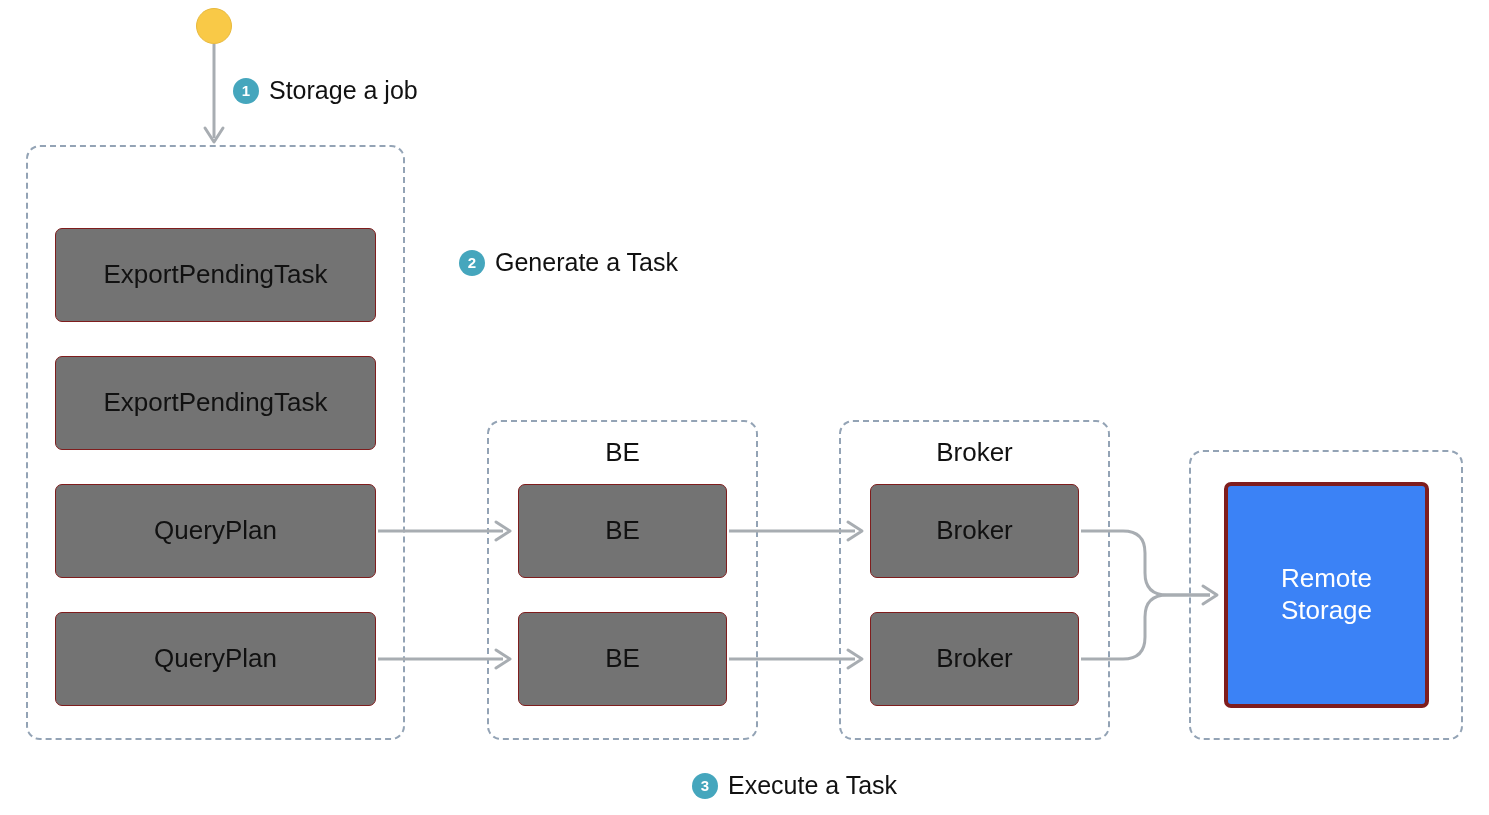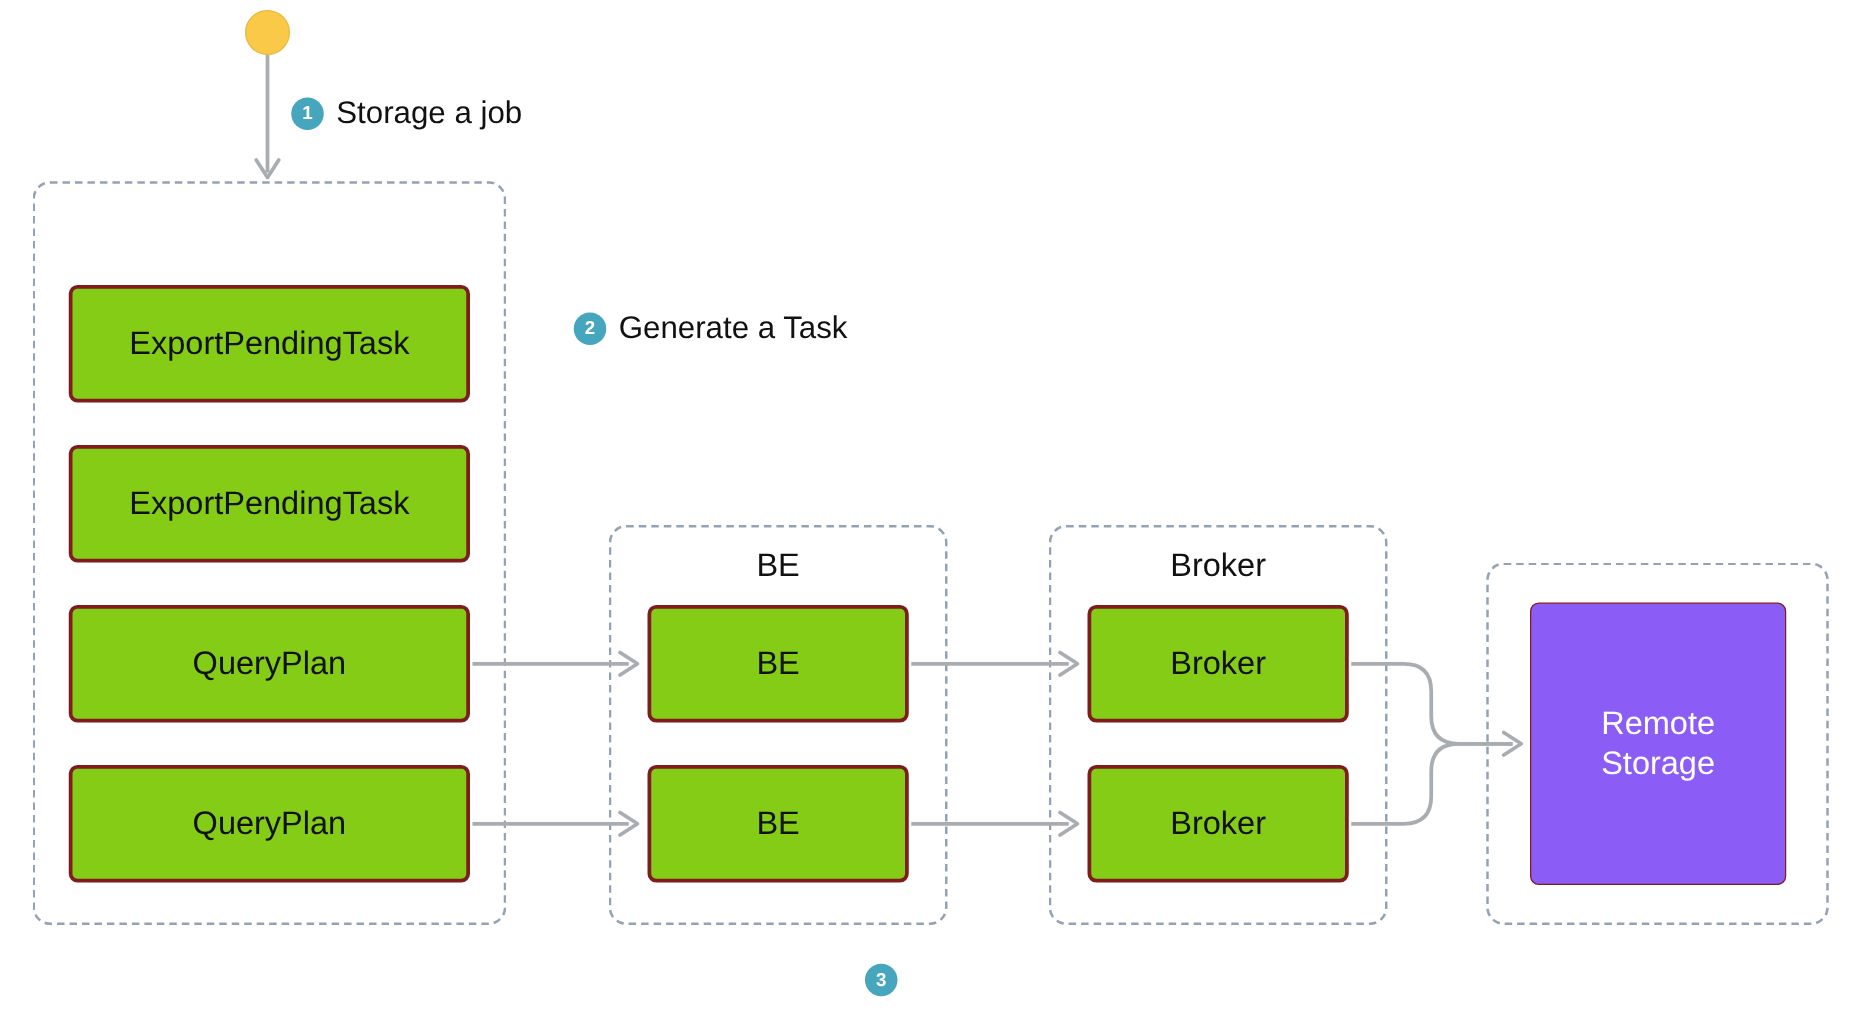--- a/index.html
+++ b/index.html
@@ -37,27 +37,27 @@
     box-sizing: border-box;
     border-radius: 7px;
     display: flex;
     align-items: center;
     justify-content: center;
     font-size: 26px;
     text-align: center;
     line-height: 1.22;
   }
   .node.yellow {
-    background: #84cc16;
-    border: 3px solid #7f1d1d;
+    background: #737373;
+    border: 1px solid #7f1d1d;
     color: #111111;
   }
   .node.teal {
-    background: #8b5cf6;
-    border: 1px solid #7f1d1d;
+    background: #3b82f6;
+    border: 4px solid #7f1d1d;
     color: #ffffff;
   }
   .dot-start {
     position: absolute;
     border-radius: 50%;
     background: #f9c947;
     border: 1px solid #e8b93c;
     box-sizing: border-box;
   }
   .step {
@@ -163,15 +163,16 @@
     <span class="step-label">Storage a job</span>
   </div>
 
   <div class="step" style="left:459px; top:248px;">
     <span class="step-badge">2</span>
     <span class="step-label">Generate a Task</span>
   </div>
 
   <div class="step" style="left:692px; top:771px;">
     <span class="step-badge">3</span>
+    <span class="step-label">Execute a Task</span>
   </div>
 
 </div>
 
 </body></html>

